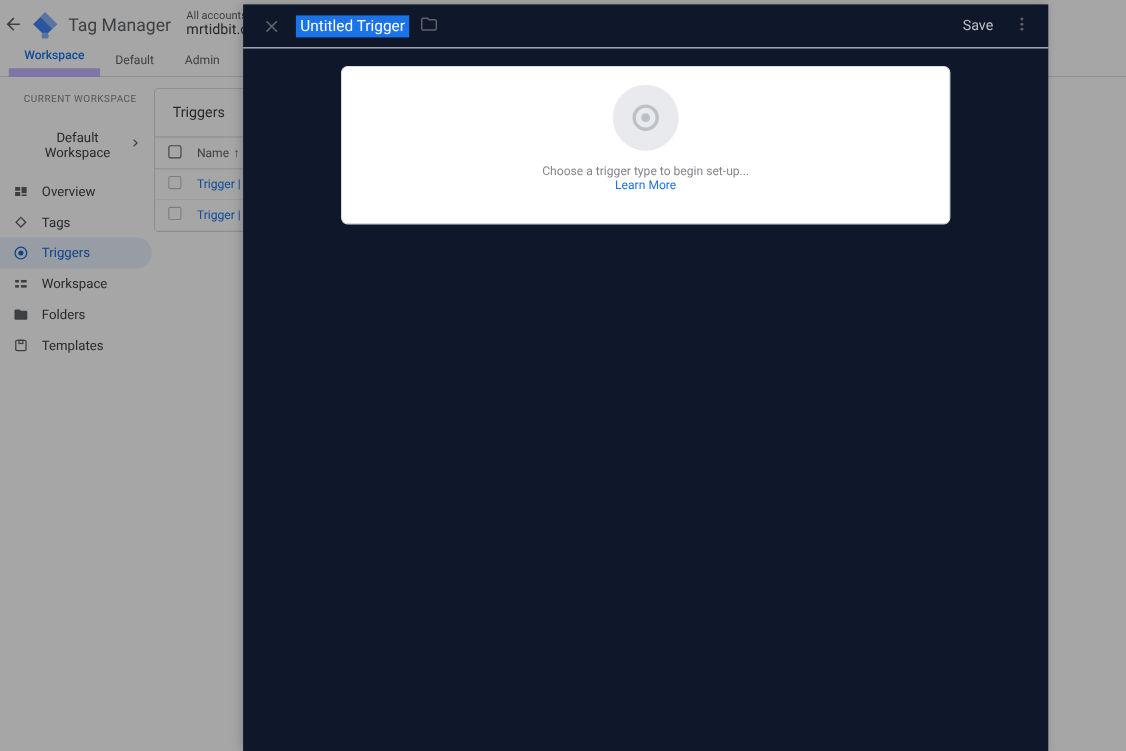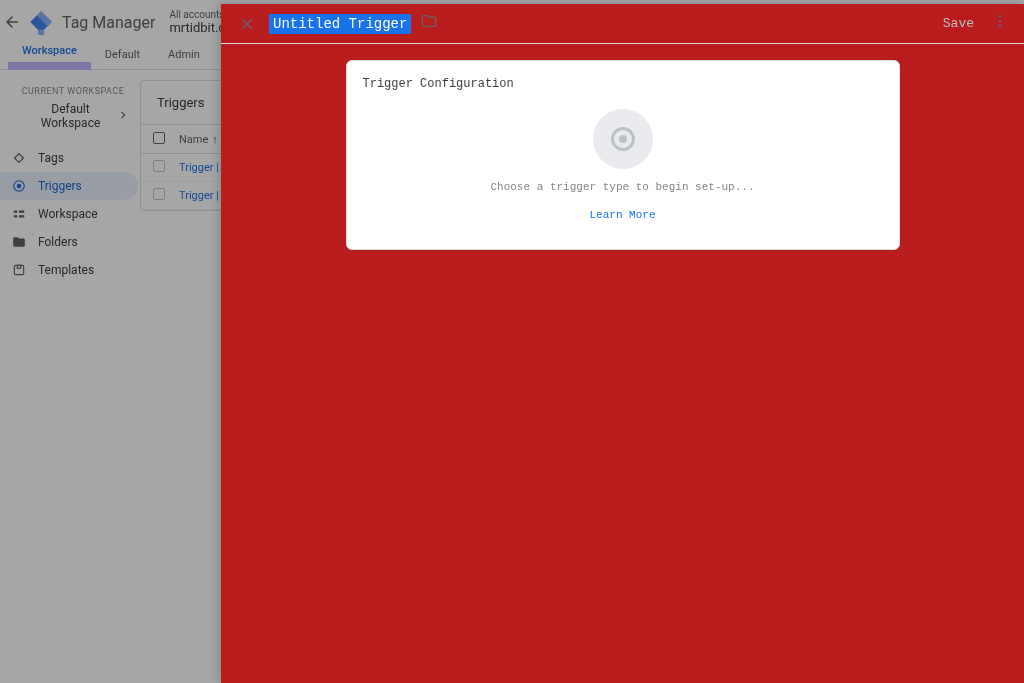--- a/index.html
+++ b/index.html
@@ -17,55 +17,55 @@
   .breadcrumb-wrap { margin-left: 14px; display: flex; flex-direction: column; font-size: 10px; color: #5f6368; }
   .breadcrumb-top { font-size: 10px; }
   .breadcrumb-bottom { font-size: 13px; color: #3c4043; }
   
   .tabs-row { position: absolute; top: 40px; left: 0; right: 0; height: 30px; display: flex; align-items: center; border-bottom: 1px solid #dadce0; padding-left: 8px; }
   .tab { font-size: 11px; color: #5f6368; padding: 0 14px; height: 30px; display: flex; align-items: center; cursor: pointer; }
   .tab.active { color: #1a73e8; border-bottom: 8px solid #c4b5fd; font-weight: 500; }
   
   .sidebar { position: absolute; top: 72px; left: 0; width: 138px; height: 611px; background: #fff; text-align: center; }
   .ws-label { font-size: 9px; color: #80868b; letter-spacing: 0.5px; padding: 14px 0 6px 8px; }
-  .ws-selector { display: flex; align-items: center; justify-content: space-between; padding: 0 8px 14px 25px; font-size: 12px; color: #3c4043; cursor: pointer; }
+  .ws-selector { display: flex; align-items: center; justify-content: space-between; padding: 0 8px 14px 25px; font-size: 12px; color: #3c4043; cursor: pointer; margin-top: 16px; }
   .chev { font-size: 14px; color: #5f6368; }
   .nav-item { display: flex; align-items: center; height: 28px; padding-left: 10px; font-size: 12px; color: #3c4043; cursor: pointer; border-radius: 0 14px 14px 0; }
   .nav-item.active { background: #e8f0fe; color: #1967d2; }
   .nav-icon { width: 18px; height: 18px; margin-right: 10px; display: flex; align-items: center; justify-content: center; color: #5f6368; }
   .nav-item.active .nav-icon { color: #1967d2; }
   
   .content-panel { position: absolute; top: 80px; left: 140px; width: 300px; background: #fff; border: 1px solid #dadce0; border-radius: 4px; }
   .panel-title { font-size: 13px; color: #3c4043; padding: 14px 16px; }
   .list-header { display: flex; align-items: center; height: 30px; border-top: 1px solid #dadce0; border-bottom: 1px solid #dadce0; padding: 0 12px; font-size: 11px; color: #5f6368; }
   .list-header .cb { width: 26px; }
   .list-header .sort-arrow { margin-left: 4px; }
   .list-row { display: flex; align-items: center; height: 28px; padding: 0 12px; border-bottom: 1px solid #f1f3f4; font-size: 11px; }
   .list-row .cb { width: 26px; color: #bdc1c6; }
   .trigger-link { color: #1a73e8; cursor: pointer; }
   .cb-box { width: 12px; height: 12px; border: 1.5px solid #5f6368; border-radius: 2px; display: inline-block; }
   .cb-box.light { border-color: #bdc1c6; }
   
   
-  .modal { position: absolute; top: 4px; left: 221px; width: 803px; height: 679px; background: #b91c1c; box-shadow: -2px 0 10px rgba(0,0,0,0.2); font-family: Liberation Mono, monospace; }
+  .modal { position: absolute; top: 4px; left: 221px; width: 732px; height: 679px; background: #0f172a; box-shadow: -2px 0 10px rgba(0,0,0,0.2); }
   .modal-header { height: 40px; display: flex; align-items: center; padding: 0 16px 0 12px; border-bottom: 1px solid #dadce0; }
   .close-btn { width: 28px; height: 28px; display: flex; align-items: center; justify-content: center; color: #5f6368; cursor: pointer; font-size: 16px; border-radius: 50%; }
   .title-input { margin-left: 8px; display: flex; align-items: center; }
   .title-text { background: #1a73e8; color: #fff; padding: 2px 4px; font-size: 14px; }
   .folder-icon { margin-left: 10px; color: #5f6368; cursor: pointer; }
   .spacer { flex: 1; }
   .save-btn { font-size: 13px; color: #bdc1c6; cursor: pointer; margin-right: 18px; margin-left: 20px; }
   .more-btn { color: #5f6368; cursor: pointer; font-size: 16px; }
   
   .config-card { margin: 16px auto 0; width: 554px; border: 1px solid #dadce0; border-radius: 6px; padding: 16px 0 28px; background: #fff; cursor: pointer; }
   .card-title { font-size: 12px; color: #3c4043; padding: 0 16px 18px; }
   .empty-icon-wrap { width: 60px; height: 60px; border-radius: 50%; background: #e8eaed; margin: 0 auto 12px; display: flex; align-items: center; justify-content: center; }
   .empty-icon-inner { width: 24px; height: 24px; border: 3px solid #bdc1c6; border-radius: 50%; position: relative; }
   .empty-icon-inner::after { content: ''; position: absolute; width: 8px; height: 8px; background: #bdc1c6; border-radius: 50%; top: 5px; left: 5px; }
-  .empty-text { text-align: center; font-size: 11px; color: #80868b; margin-bottom: 16px; }
+  .empty-text { text-align: center; font-size: 11px; color: #80868b; margin-bottom: 0; }
   .learn-more { text-align: center; font-size: 11px; color: #1a73e8; cursor: pointer; }
   
   svg.icon-sm { width: 14px; height: 14px; }
 </style>
 </head>
 <body>
 
 <div class="bg-app">
 
   <div class="header-row">
@@ -100,20 +100,28 @@
       <span>Default Workspace</span>
       <span class="chev">
         <svg viewBox="0 0 24 24" width="14" height="14" fill="#5f6368">
             <path d="M10 6L8.59 7.41 13.17 12l-4.58 4.59L10 18l6-6z"></path>
           </svg>
       </span>
     </div>
     <div class="nav-item">
       <span class="nav-icon">
           <svg class="icon-sm" viewBox="0 0 24 24" fill="currentColor">
+            <path d="M3 5h8v6H3zm0 8h8v6H3zm10-8h8v10h-8zm0 12h8v2h-8z"></path>
+          </svg>
+        </span>
+      <span>Overview</span>
+    </div>
+    <div class="nav-item">
+      <span class="nav-icon">
+          <svg class="icon-sm" viewBox="0 0 24 24" fill="currentColor">
             <path d="M21 12l-9 9-9-9 9-9zM12 6l-6 6 6 6 6-6z"></path>
           </svg>
         </span>
       <span>Tags</span>
     </div>
     <div class="nav-item active">
       <span class="nav-icon">
           <svg class="icon-sm" viewBox="0 0 24 24" fill="currentColor">
             <circle cx="12" cy="12" r="9" fill="none" stroke="currentColor" stroke-width="2"></circle>
             <circle cx="12" cy="12" r="4"></circle>
@@ -192,20 +200,19 @@
     <div class="more-btn">
       <svg viewBox="0 0 24 24" width="16" height="16" fill="#5f6368">
           <circle cx="12" cy="5" r="2"></circle>
           <circle cx="12" cy="12" r="2"></circle>
           <circle cx="12" cy="19" r="2"></circle>
         </svg>
     </div>
   </div>
 
   <div class="config-card">
-    <div class="card-title">Trigger Configuration</div>
     <div class="empty-icon-wrap">
       <div class="empty-icon-inner"></div>
     </div>
     <div class="empty-text">Choose a trigger type to begin set-up...</div>
     <div class="learn-more">Learn More</div>
   </div>
 </div>
 
 </body></html>

